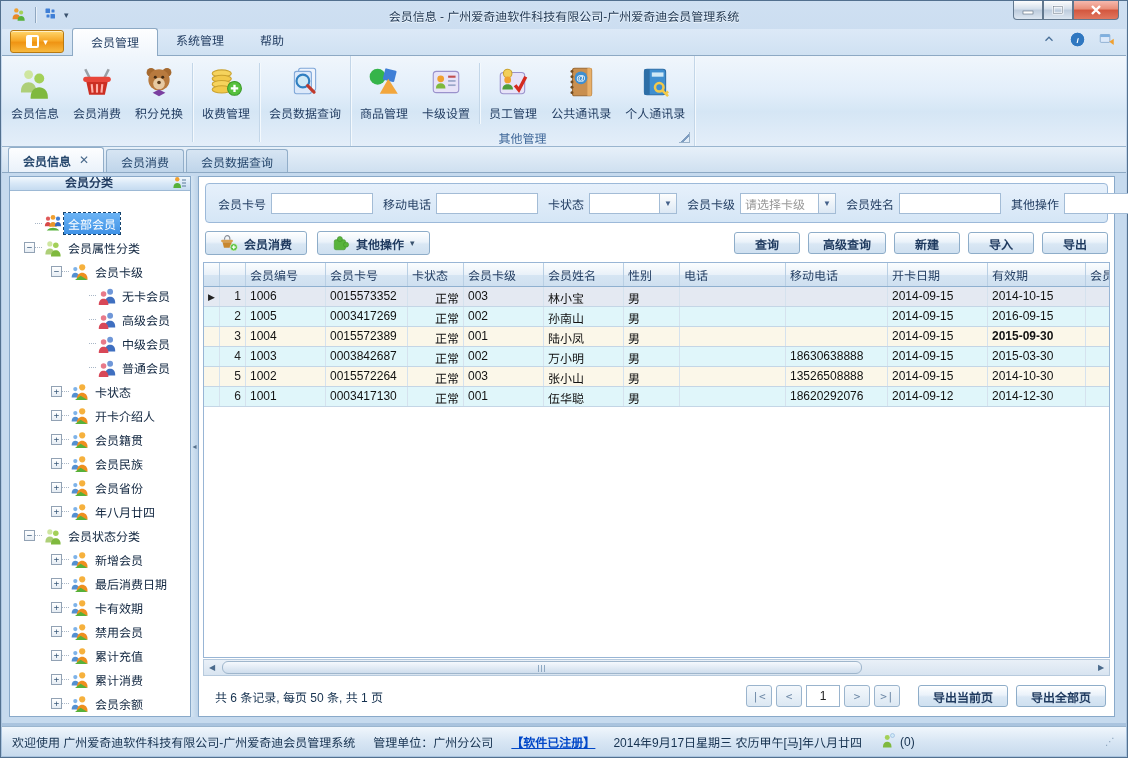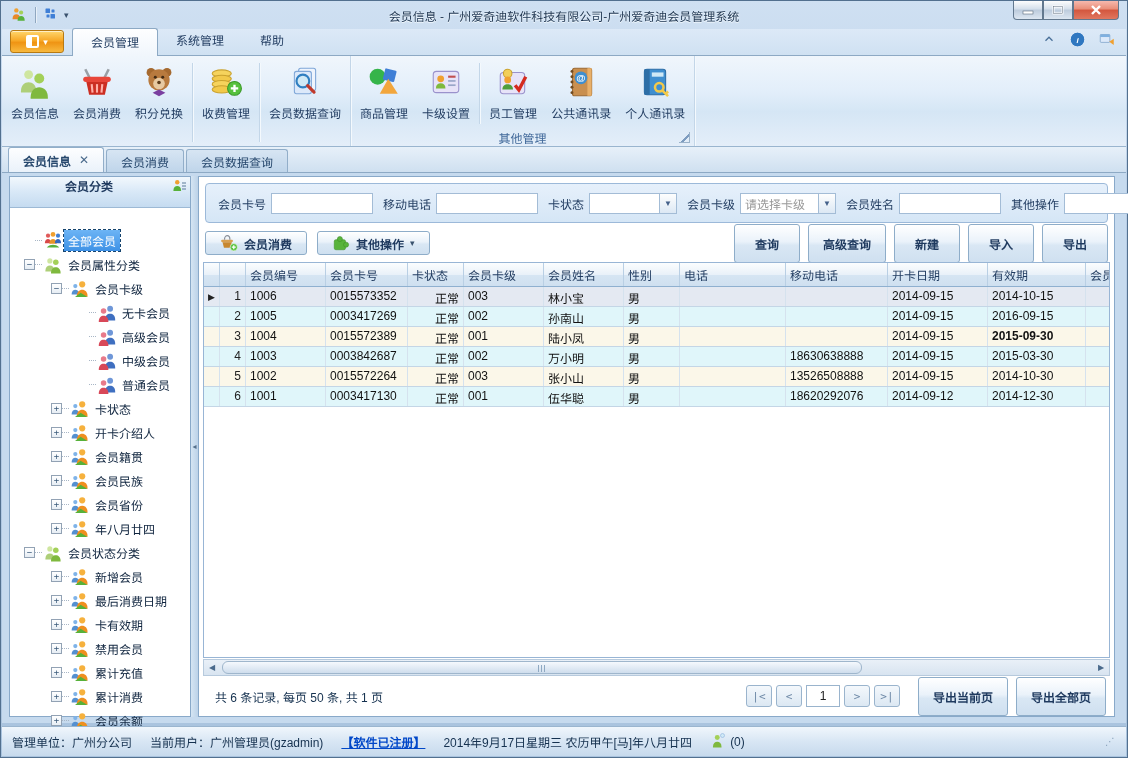--- a/index.html
+++ b/index.html
@@ -58,22 +58,22 @@
   .dtab { height:23px; display:flex; align-items:center; gap:8px; padding:0 14px; margin-right:2px;
     border:1px solid #92aec9; border-bottom:none; border-radius:3px 3px 0 0;
     background:linear-gradient(#d7e5f3,#bfd5ea); color:#27486d; }
   .dtab.active { background:linear-gradient(#fdfeff,#eaf2fa); font-weight:bold; height:25px; }
   .dtab .x { font-weight:bold; color:#4a6a8c; font-size:12px; }
 
   
   .main { position:absolute; top:172px; left:1px; right:1px; height:550px; background:#c6daee; }
   .sidebar { position:absolute; left:7px; top:3px; width:182px; bottom:6px; background:#fff;
     border:1px solid #89a9c9; }
-  .sidebar-header { height:31px; background:linear-gradient(#f2f8fd,#d8e8f7 50%,#c5dbf0);
-    border-bottom:1px solid #9db9d5; display:flex; align-items:flex-start; }
+  .sidebar-header { height:14px; background:linear-gradient(#f2f8fd,#d8e8f7 50%,#c5dbf0);
+    border-bottom:1px solid #9db9d5; display:flex; align-items:flex-end; }
   .sidebar-header .ht { flex:1; text-align:center; font-weight:bold; color:#1f3a5f; }
   .sidebar-header .hicon { width:22px; display:flex; justify-content:center; }
   .tree { padding-top:20px; overflow:hidden; }
   .trow { height:24px; display:flex; align-items:center; }
   .exp { width:11px; height:11px; border:1px solid #92a2b4; background:linear-gradient(#fff,#e6edf4);
     font:9px/9px "DejaVu Sans Mono",monospace; color:#3a5a7a; text-align:center; flex:0 0 11px; }
   .leader { width:7px; border-top:1px dotted #a8b6c6; }
   .ticon { width:22px; display:flex; justify-content:center; flex:0 0 22px; }
   .tlabel { padding:2px 4px; white-space:nowrap; color:#10253f; }
   .trow.sel .tlabel { background:linear-gradient(#6cb4f5,#3f92e6); color:#fff; outline:1px dashed #17456f; }
@@ -97,21 +97,21 @@
   .fselect .dbtn { position:absolute; right:0; top:0; bottom:0; width:17px;
     background:linear-gradient(#fefefe,#dce8f4); border-left:1px solid #a3bcd6;
     display:flex; align-items:center; justify-content:center; color:#44618a; font-size:8px; }
 
   
   .tbar { position:absolute; top:52px; left:6px; right:6px; height:28px; display:flex; align-items:center; }
   .btn { height:24px; border:1px solid #8eadc9; border-radius:3px; color:#1f3a5f;
     background:linear-gradient(#ffffff,#eaf2fa 45%,#d9e7f4 55%,#cfe0f0);
     display:flex; align-items:center; justify-content:center; gap:6px; padding:0 14px;
     box-shadow:inset 0 1px 0 #fff; font-weight:bold; white-space:nowrap; }
-  .btn.small { height:39px; font-weight:bold; min-width:66px; }
+  .btn.small { height:22px; font-weight:bold; min-width:66px; }
   .tbar .left { display:flex; gap:10px; }
   .tbar .right { margin-left:auto; display:flex; gap:8px; }
 
   
   .grid { position:absolute; top:85px; left:4px; right:4px; bottom:58px; border:1px solid #98b5d5; overflow:hidden; background:#fff; }
   .grow { display:flex; height:20px; border-bottom:1px solid #c4d6e6; }
   .grow.head { height:24px; background:linear-gradient(#fbfdfe,#e9f1f9 50%,#d6e5f3 52%,#cfe0f0);
     border-bottom:1px solid #8fb0d0; color:#1f3a5f; }
   .gcell { flex:0 0 auto; padding:2px 4px; border-right:1px solid #d5e2ee; overflow:hidden; white-space:nowrap; color:#111; }
   .grow.head .gcell { border-right:1px solid #b9cfe4; color:#1f3a5f; display:flex; align-items:center; }
@@ -984,22 +984,22 @@
             <span class="exports">
   <span class="btn small">导出当前页</span>
   <span class="btn small">导出全部页</span>
             </span>
           </div>
       </div>
     </div>
   </div>
 
   <div class="statusbar">
+    <span>欢迎使用 广州爱奇迪软件科技有限公司-广州爱奇迪会员管理系统</span>
     <span>管理单位：广州分公司</span>
-    <span>当前用户：广州管理员(gzadmin)</span>
     <span class="link">【软件已注册】</span>
     <span>2014年9月17日星期三 农历甲午[马]年八月廿四</span>
     <span class="msg">
       <span id="status-person"><svg width="16" height="16" viewBox="0 0 32 32">
             <g transform="translate(5,4) scale(0.95)">
               <circle cx="10" cy="7.5" r="5.2" fill="#a3d058"></circle>
               <path d="M1 27c0-7 4.2-10.5 9-10.5S19 20 19 27v1.5H1z" fill="#7fb93e"></path>
             </g>
             <circle cx="25" cy="7" r="4" fill="#cfe9f6" stroke="#7fa7d8"></circle>
           </svg></span>

